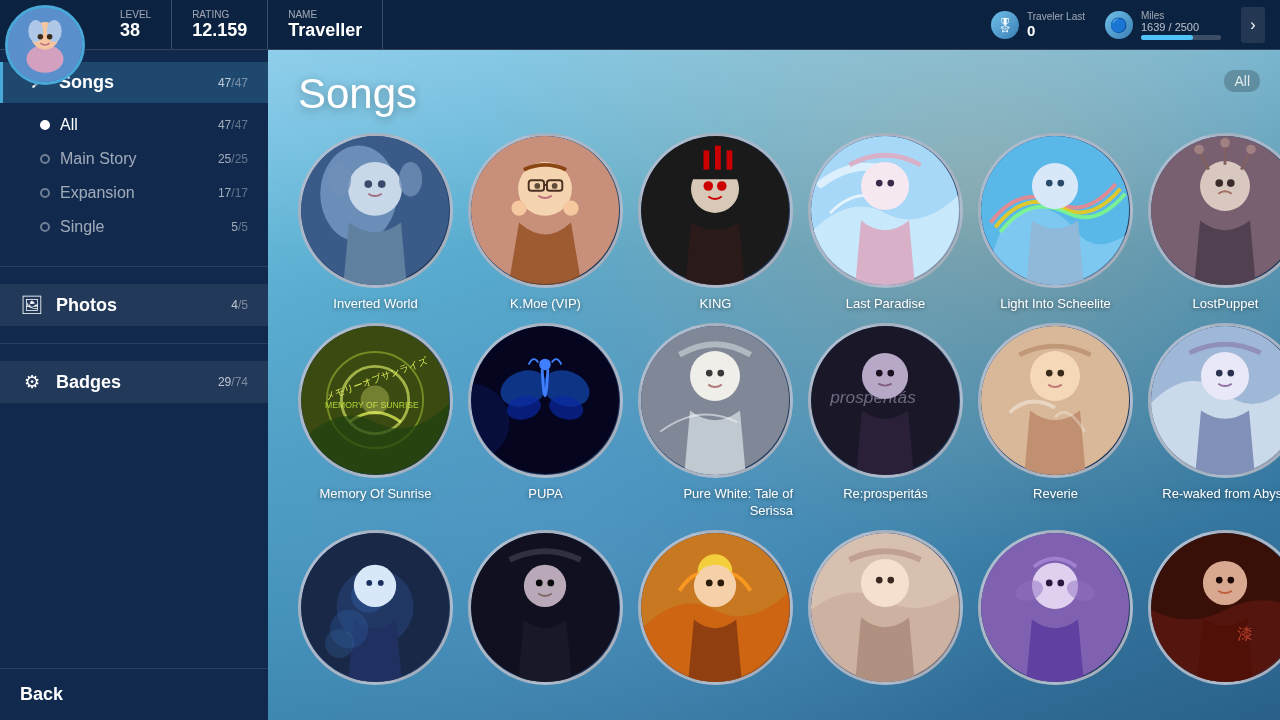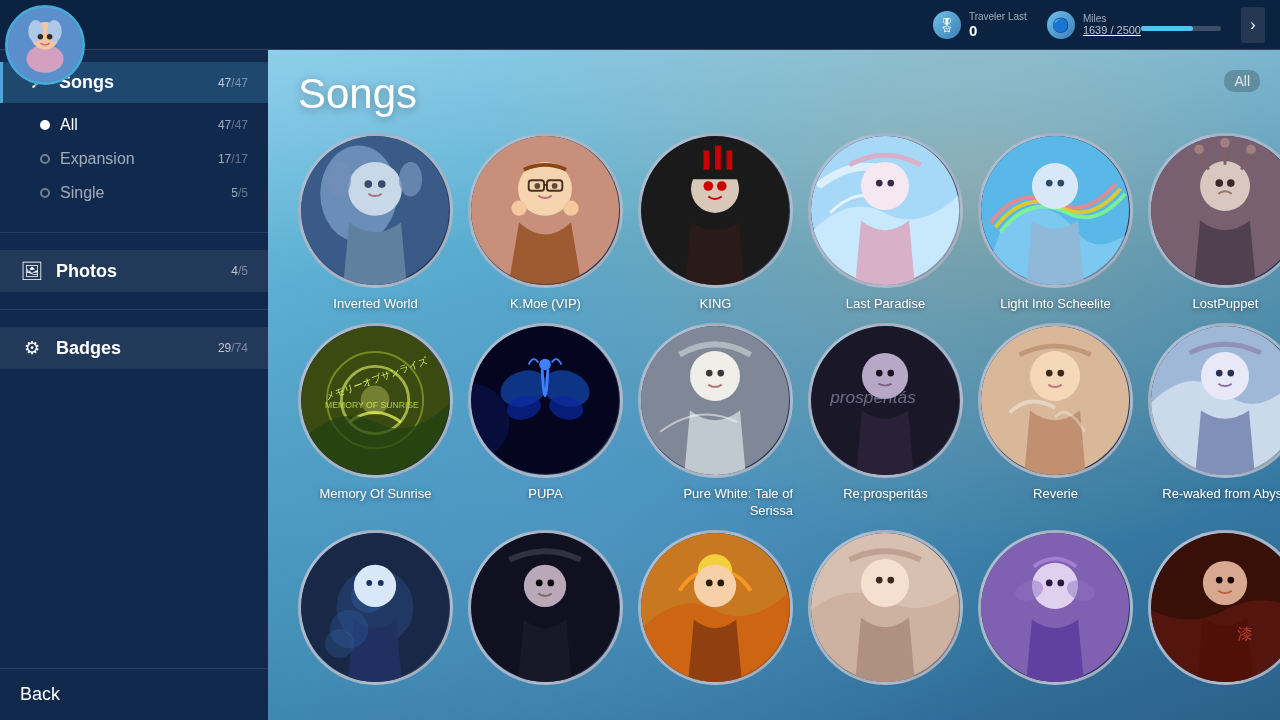--- a/index.html
+++ b/index.html
@@ -97,22 +97,21 @@
     .badge-label {
       font-size: 10px;
       color: rgba(255,255,255,0.6);
     }
     .badge-value {
       font-size: 15px;
       font-weight: bold;
     }
     .miles-bar-container {
       display: flex;
-      flex-direction: row;
-      text-decoration: underline;
+      flex-direction: column;
     }
     .miles-bar {
       width: 80px;
       height: 5px;
       background: rgba(255,255,255,0.2);
       border-radius: 3px;
       margin-top: 2px;
     }
     .miles-bar-fill {
       height: 100%;
@@ -229,21 +228,21 @@
       margin-top: auto;
       padding: 15px 20px;
       border-top: 1px solid rgba(255,255,255,0.1);
     }
     .back-btn {
       font-size: 18px;
       color: white;
       background: none;
       border: none;
       cursor: pointer;
-      font-weight: normal;
+      font-weight: bold;
     }
 
     
     #main {
       position: absolute;
       top: 50px;
       left: 268px;
       right: 0;
       bottom: 0;
       background: linear-gradient(160deg, #6ab4d8 0%, #4a8fbf 30%, #3a7aaa 60%, #2a5a85 100%);
@@ -338,20 +337,34 @@
     }
     ::-webkit-scrollbar-thumb {
       background: rgba(255,255,255,0.3);
       border-radius: 3px;
     }
   </style>
 </head>
 <body>
 
 <div id="topbar">
+  <div class="topbar-stats">
+    <div class="stat-block">
+      <span class="stat-label">Level</span>
+      <span class="stat-value">38</span>
+    </div>
+    <div class="stat-block">
+      <span class="stat-label">Rating</span>
+      <span class="stat-value">12.159</span>
+    </div>
+    <div class="stat-block">
+      <span class="stat-label">Name</span>
+      <span class="stat-value">Traveller</span>
+    </div>
+  </div>
   <div class="topbar-right">
     <div class="badge-block">
       <div class="badge-icon">🎖</div>
       <div class="badge-info">
         <span class="badge-label">Traveler Last</span>
         <span class="badge-value">0</span>
       </div>
     </div>
     <div class="badge-block">
       <div class="badge-icon">🔵</div>
@@ -392,20 +405,27 @@
       <span class="sidebar-count">
         <span>47</span><span class="total">/<span>47</span></span>
       </span>
     </div>
     <div class="sidebar-sub-items">
       <div class="sidebar-sub-item active">
         <div class="sub-dot filled"></div>
         <span class="sub-label">All</span>
         <span class="sub-count">
           <span>47</span><span class="total">/<span>47</span></span>
+        </span>
+      </div>
+      <div class="sidebar-sub-item">
+        <div class="sub-dot"></div>
+        <span class="sub-label">Main Story</span>
+        <span class="sub-count">
+          <span>25</span><span class="total">/<span>25</span></span>
         </span>
       </div>
       <div class="sidebar-sub-item">
         <div class="sub-dot"></div>
         <span class="sub-label">Expansion</span>
         <span class="sub-count">
           <span>17</span><span class="total">/<span>17</span></span>
         </span>
       </div>
       <div class="sidebar-sub-item">

